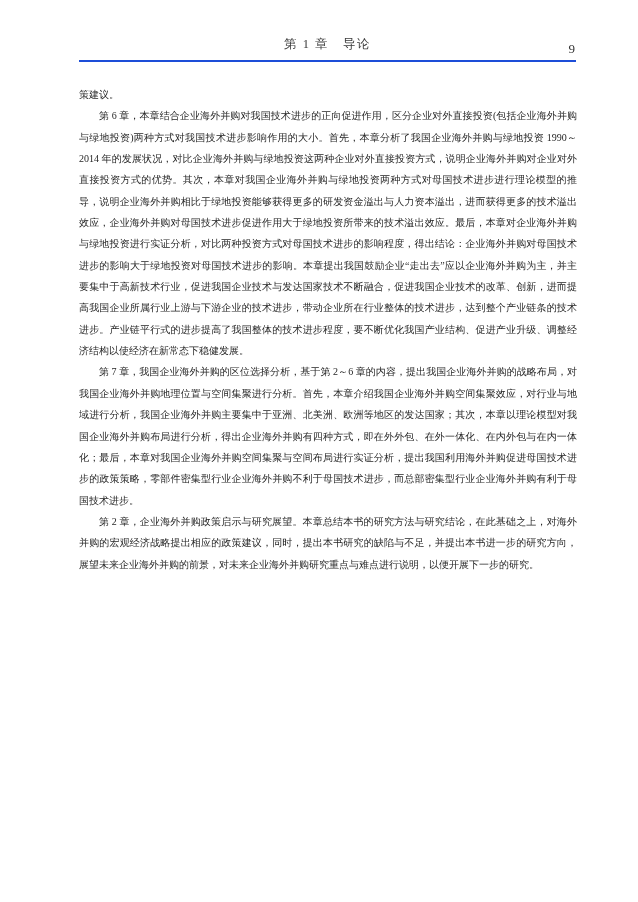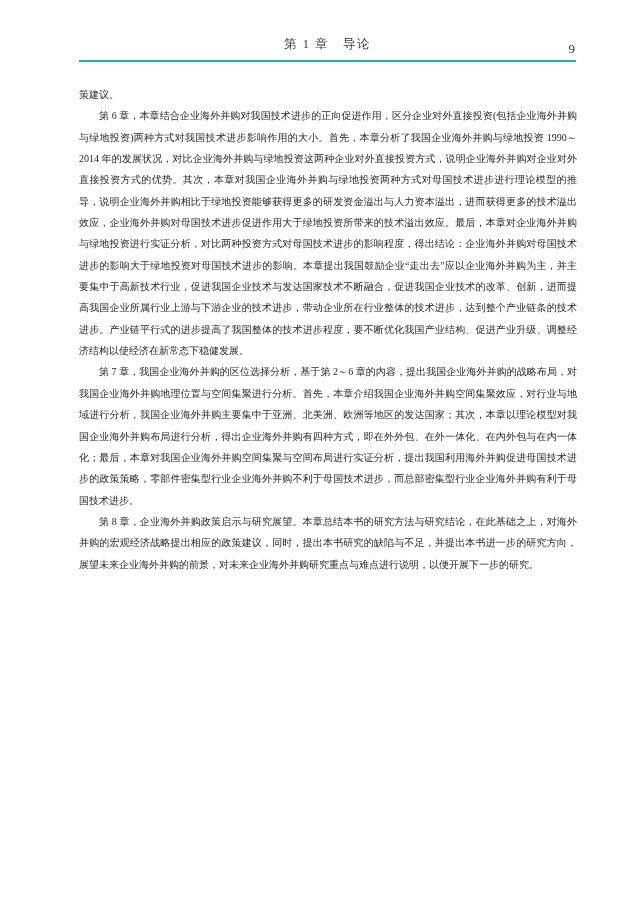--- a/index.html
+++ b/index.html
@@ -15,21 +15,21 @@
     overflow: hidden;
     font-family: "Liberation Serif", "DejaVu Serif", serif;
   }
   
   .running-head {
     position: absolute;
     left: 79px;
     top: 34px;
     width: 497px;
     height: 26px;
-    border-bottom: 2px solid #14b8a6;
+    border-bottom: 2px solid #1d4ed8;
     text-align: center;
   }
   .chapter-title {
     display: inline-block;
     font-size: 12.5px;
     color: #3a3a3a;
     letter-spacing: 1.5px;
     padding-bottom: 6px;
   }
   .page-number {
@@ -67,16 +67,16 @@
 
   <div class="running-head">
     <span class="chapter-title">第 1 章　导论</span>
     <span class="page-number">9</span>
   </div>
 
   <div class="body-text">
     <p class="continuation">策建议。</p>
     <p>第 6 章，本章结合企业海外并购对我国技术进步的正向促进作用，区分企业对外直接投资(包括企业海外并购与绿地投资)两种方式对我国技术进步影响作用的大小。首先，本章分析了我国企业海外并购与绿地投资 1990～2014 年的发展状况，对比企业海外并购与绿地投资这两种企业对外直接投资方式，说明企业海外并购对企业对外直接投资方式的优势。其次，本章对我国企业海外并购与绿地投资两种方式对母国技术进步进行理论模型的推导，说明企业海外并购相比于绿地投资能够获得更多的研发资金溢出与人力资本溢出，进而获得更多的技术溢出效应，企业海外并购对母国技术进步促进作用大于绿地投资所带来的技术溢出效应。最后，本章对企业海外并购与绿地投资进行实证分析，对比两种投资方式对母国技术进步的影响程度，得出结论：企业海外并购对母国技术进步的影响大于绿地投资对母国技术进步的影响。本章提出我国鼓励企业“走出去”应以企业海外并购为主，并主要集中于高新技术行业，促进我国企业技术与发达国家技术不断融合，促进我国企业技术的改革、创新，进而提高我国企业所属行业上游与下游企业的技术进步，带动企业所在行业整体的技术进步，达到整个产业链条的技术进步。产业链平行式的进步提高了我国整体的技术进步程度，要不断优化我国产业结构、促进产业升级、调整经济结构以使经济在新常态下稳健发展。</p>
     <p>第 7 章，我国企业海外并购的区位选择分析，基于第 2～6 章的内容，提出我国企业海外并购的战略布局，对我国企业海外并购地理位置与空间集聚进行分析。首先，本章介绍我国企业海外并购空间集聚效应，对行业与地域进行分析，我国企业海外并购主要集中于亚洲、北美洲、欧洲等地区的发达国家；其次，本章以理论模型对我国企业海外并购布局进行分析，得出企业海外并购有四种方式，即在外外包、在外一体化、在内外包与在内一体化；最后，本章对我国企业海外并购空间集聚与空间布局进行实证分析，提出我国利用海外并购促进母国技术进步的政策策略，零部件密集型行业企业海外并购不利于母国技术进步，而总部密集型行业企业海外并购有利于母国技术进步。</p>
-    <p>第 8 章，企业海外并购政策启示与研究展望。本章总结本书的研究方法与研究结论，在此基础之上，对海外并购的宏观经济战略提出相应的政策建议，同时，提出本书研究的缺陷与不足，并提出本书进一步的研究方向，展望未来企业海外并购的前景，对未来企业海外并购研究重点与难点进行说明，以便开展下一步的研究。</p>
+    <p>第 2 章，企业海外并购政策启示与研究展望。本章总结本书的研究方法与研究结论，在此基础之上，对海外并购的宏观经济战略提出相应的政策建议，同时，提出本书研究的缺陷与不足，并提出本书进一步的研究方向，展望未来企业海外并购的前景，对未来企业海外并购研究重点与难点进行说明，以便开展下一步的研究。</p>
   </div>
 
 </div>
 
 </body></html>

